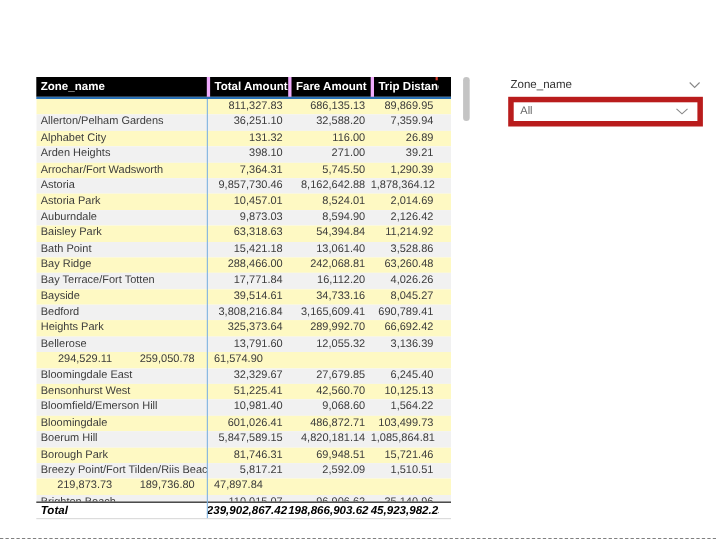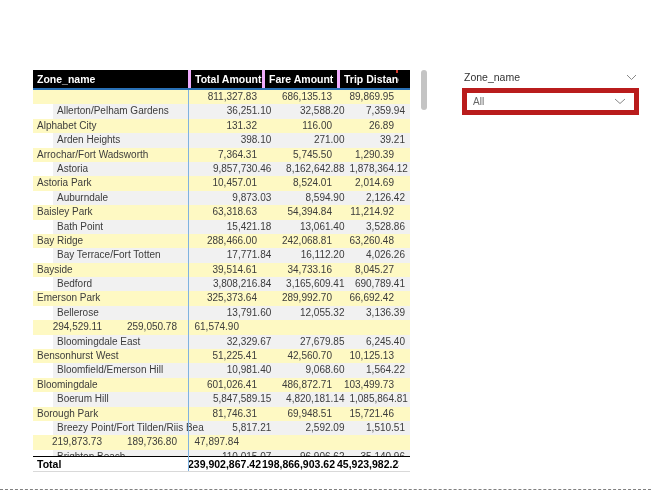--- a/index.html
+++ b/index.html
@@ -49,37 +49,38 @@
   }
   .tbody {
     height: 366px;
     overflow: hidden;
   }
   .trow {
     display: flex;
     height: 14.4px;
     background: #fef9c3;
   }
-  .trow.alt { background: #f1f1f1; margin-left: 20px; }
+  .trow.alt { background: #f1f1f1; }
   .cell {
     font-size: 10px;
     line-height: 14.4px;
     color: #3c3c3c;
     box-sizing: border-box;
     overflow: hidden;
     white-space: nowrap;
   }
   .cell.c0 { padding-left: 4px; }
   .cell.num { text-align: right; padding-right: 5px; }
   .total-row {
     display: flex;
     height: 14px;
     border-top: 1px solid #000000;
     border-bottom: 1px solid #d9d9d9;
     background: #ffffff;
+    font-style: italic;
   }
   .total-row .cell {
     font-size: 10.5px;
     line-height: 14px;
     font-weight: bold;
     color: #000000;
   }
   .vline {
     position: absolute;
     left: 155px;
@@ -245,21 +246,21 @@
         <div class="cell c2 num">34,733.16</div>
         <div class="cell c3 num">8,045.27</div>
       </div>
       <div class="trow alt">
         <div class="cell c0">Bedford</div>
         <div class="cell c1 num">3,808,216.84</div>
         <div class="cell c2 num">3,165,609.41</div>
         <div class="cell c3 num">690,789.41</div>
       </div>
       <div class="trow">
-        <div class="cell c0">Emerson Park</div>
+        <div class="cell c0">Heights Park</div>
         <div class="cell c1 num">325,373.64</div>
         <div class="cell c2 num">289,992.70</div>
         <div class="cell c3 num">66,692.42</div>
       </div>
       <div class="trow alt">
         <div class="cell c0">Bellerose</div>
         <div class="cell c1 num">13,791.60</div>
         <div class="cell c2 num">12,055.32</div>
         <div class="cell c3 num">3,136.39</div>
       </div>

